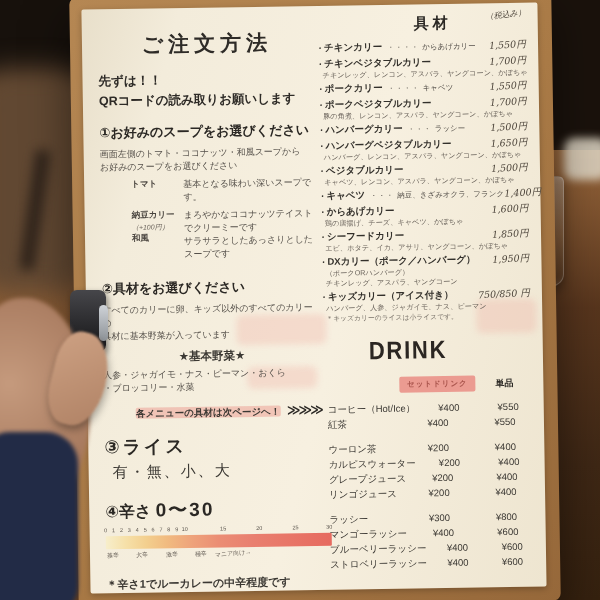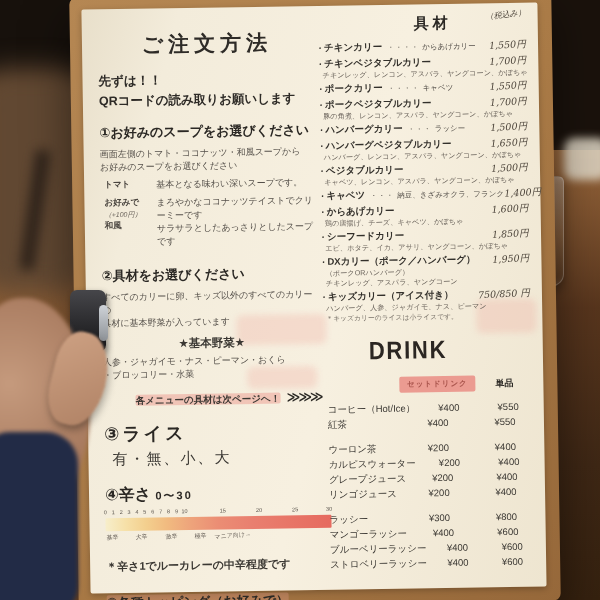--- a/index.html
+++ b/index.html
@@ -38,30 +38,30 @@
   .col-right{position:absolute;left:234px;top:10px;width:212px;}
   .hl{background:rgba(233,138,128,.42);border-radius:2px;box-decoration-break:clone;}
   .hl-light{background:rgba(236,160,150,.28);border-radius:2px;}
   .smudge{position:absolute;background:rgba(238,170,160,.30);filter:blur(3px);border-radius:6px;}
   
   .menu-title{font-size:21px;font-weight:bold;letter-spacing:5px;text-align:center;margin:6px 0 14px 0;color:#2e2b27;}
   .intro{font-size:12.5px;font-weight:bold;margin:3px 0;color:#2e2b27;}
   .step-head{font-size:13px;font-weight:bold;margin:14px 0 6px 0;color:#2b2824;}
   .small{font-size:9px;line-height:13px;color:#55504a;margin:0;}
   .souprow{display:flex;margin:5px 0 0 4px;}
-  .soupname{width:52px;font-size:8.5px;font-weight:bold;color:#4a453f;flex-shrink:0;}
+  .soupname{width:52px;font-size:8.5px;font-weight:bold;color:#4a453f;flex-shrink:0;margin-left:27px;}
   .soupdesc{font-size:9px;line-height:13px;color:#55504a;}
   .surcharge{font-size:7px;font-weight:normal;font-style:italic;color:#6b645c;}
   .veg-title{font-size:11.5px;font-weight:bold;text-align:center;margin:7px 0 4px 0;}
   .next-line{text-align:right;font-size:9.5px;font-weight:bold;margin-top:10px;color:#3b3833;}
   .arrows{font-size:13px;font-weight:bold;letter-spacing:-2px;color:#2b2824;margin-left:4px;}
   .rice-head{font-size:18px;font-weight:bold;letter-spacing:3px;margin:14px 0 4px 0;color:#2b2824;}
   .rice-opts{font-size:15px;letter-spacing:2px;margin:2px 0 0 8px;color:#3b3833;}
   .spice-head{font-size:16px;font-weight:bold;margin:16px 0 2px 0;color:#2b2824;}
-  .spice-range{font-size:11px;font-weight:bold;letter-spacing:2px;}
+  .spice-range{font-size:19px;font-weight:bold;letter-spacing:2px;}
   .scale-wrap{position:relative;width:226px;height:34px;margin-top:10px;}
   .scale-ticks{position:absolute;left:0;top:-7px;width:100%;height:8px;}
   .scale-ticks span{position:absolute;font-size:5.5px;color:#5a544d;transform:translateX(-50%);}
   .scale-bar{position:absolute;left:0;top:2px;width:100%;height:13px;border-radius:1px;
     background:linear-gradient(90deg,#f7eecb 0%,#f6e0a8 9%,#f3cf8e 18%,#f1bb80 27%,#eea37b 38%,#eb8d74 50%,#e98070 64%,#e87668 80%,#e66a5f 100%);}
   .scale-labels{position:absolute;left:0;top:17px;width:100%;height:10px;}
   .scale-labels span{position:absolute;font-size:6px;color:#6b645c;transform:translateX(-50%) rotate(-4deg);white-space:nowrap;}
   .spice-note{font-size:11px;font-weight:600;margin-top:9px;color:#3b3833;}
   .opt-head{font-size:13px;font-weight:bold;margin:20px 0 0 0;color:#2b2824;}
   
@@ -120,21 +120,21 @@
         <div class="step-head">①お好みのスープをお選びください</div>
         <p class="small">画面左側のトマト・ココナッツ・和風スープから</p>
         <p class="small">お好みのスープをお選びください</p>
 
         <div class="souprow">
           <span class="soupname">トマト</span>
           <span class="soupdesc">基本となる味わい深いスープです。</span>
         </div>
         <div class="souprow">
           <span class="soupname">
-            <span>お好みで</span><br>
+            <span>納豆カリー</span><br>
             <span class="surcharge">（+100円）</span><br>
             <span>和風</span>
           </span>
           <span class="soupdesc">
             <span>まろやかなココナッツテイストでクリーミーです</span><br>
             <span>サラサラとしたあっさりとしたスープです</span>
           </span>
         </div>
 
         <div class="step-head" style="margin-top:18px;">②具材をお選びください</div>

